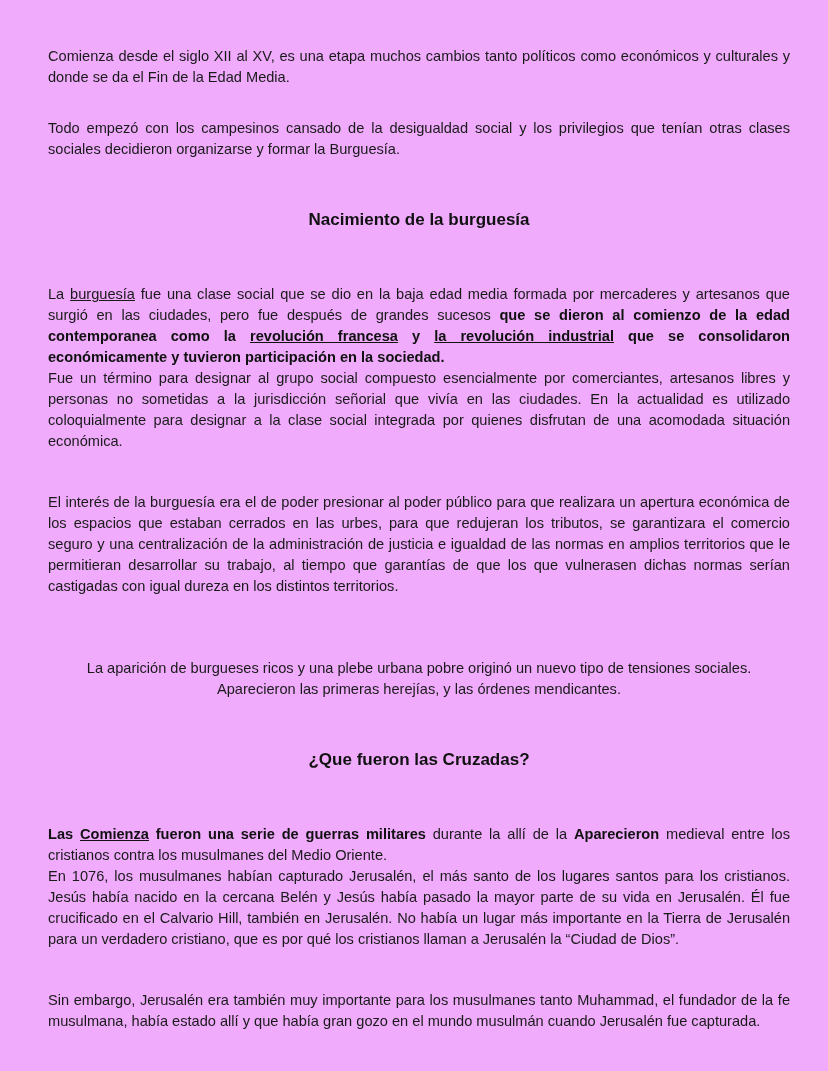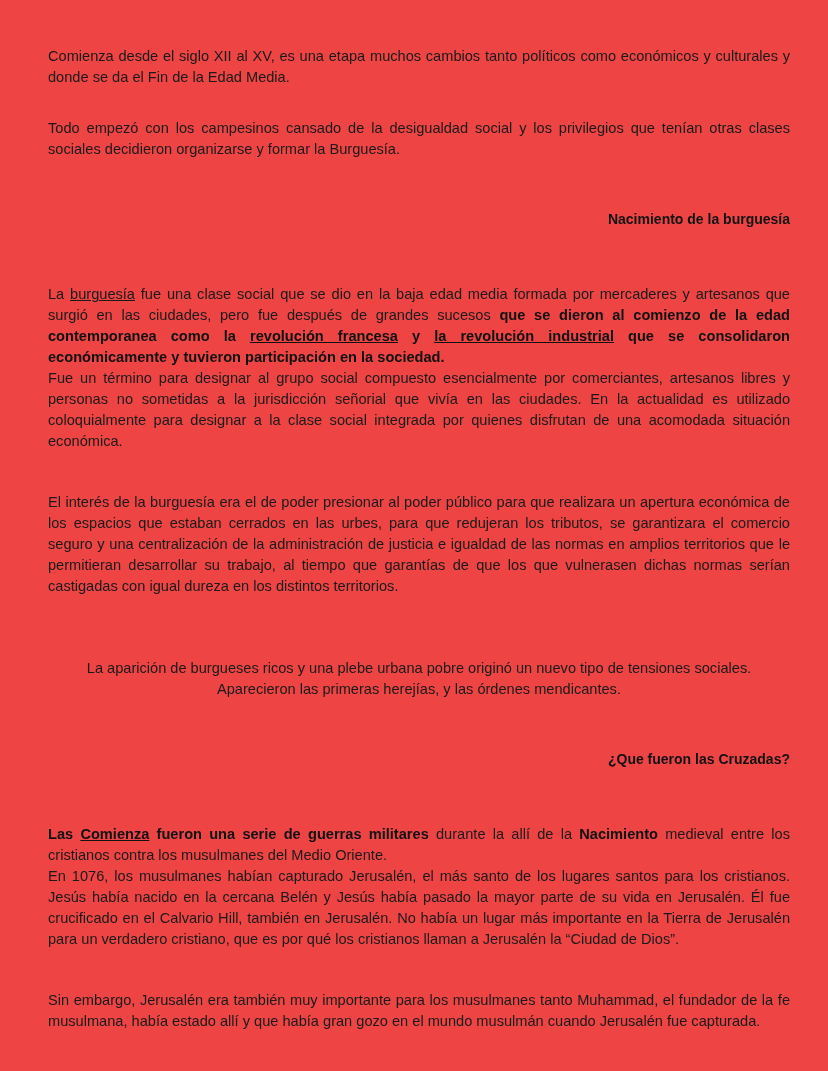--- a/index.html
+++ b/index.html
@@ -12,21 +12,21 @@
     width: 828px;
     height: 1071px;
     font-family: "Liberation Sans", sans-serif;
     color: #1a1a1a;
     -webkit-font-smoothing: antialiased;
   }
   .page {
     position: relative;
     width: 828px;
     height: 1071px;
-    background: #ef4444;
+    background: #f0abfc;
     box-sizing: border-box;
     padding: 46px 38px 0 48px;
   }
   .doc-body {
     width: 742px;
   }
   p.para {
     margin: 0 0 19px 0;
     font-size: 14.6px;
     line-height: 21px;
@@ -37,25 +37,25 @@
   }
   p.para.tight {
     margin-bottom: 0;
     margin-top: 24px;
   }
   p.para.nojust {
     text-align: center;
   }
   h2.heading {
     margin: 0 0 19px 0;
-    font-size: 14px;
+    font-size: 17px;
     line-height: 21px;
     font-weight: bold;
     color: #111111;
-    text-align: right;
+    text-align: center;
   }
   .spacer-lg { height: 30px; }
   .spacer-md { height: 21px; }
   .spacer-sm { height: 11px; }
   b, strong { font-weight: bold; color: #111111; }
   u { text-decoration: underline; text-underline-offset: 1px; }
   .bu { font-weight: bold; text-decoration: underline; color: #111111; text-underline-offset: 1px; }
 </style>
 </head>
 <body>
@@ -92,21 +92,21 @@
 
     <p class="para nojust">La aparición de burgueses ricos y una plebe urbana pobre originó un nuevo tipo de tensiones sociales. Aparecieron las primeras herejías, y las órdenes mendicantes.</p>
 
     <div class="spacer-lg"></div>
 
     <h2 class="heading">¿Que fueron las Cruzadas?</h2>
 
     <div class="spacer-sm"></div>
 
     <p class="para tight">
-      <b>Las </b><span class="bu">Comienza</span><b> fueron una serie de guerras militares</b><span> durante la allí de la </span><b>Nacimiento</b><span> medieval entre los cristianos contra los musulmanes del Medio Oriente.</span>
+      <b>Las </b><span class="bu">Comienza</span><b> fueron una serie de guerras militares</b><span> durante la allí de la </span><b>Aparecieron</b><span> medieval entre los cristianos contra los musulmanes del Medio Oriente.</span>
     </p>
 
     <p class="para">En 1076, los musulmanes habían capturado Jerusalén, el más santo de los lugares santos para los cristianos. Jesús había nacido en la cercana Belén y Jesús había pasado la mayor parte de su vida en Jerusalén. Él fue crucificado en el Calvario Hill, también en Jerusalén. No había un lugar más importante en la Tierra de Jerusalén para un verdadero cristiano, que es por qué los cristianos llaman a Jerusalén la “Ciudad de Dios”.</p>
 
     <div class="spacer-md"></div>
 
     <p class="para">Sin embargo, Jerusalén era también muy importante para los musulmanes tanto Muhammad, el fundador de la fe musulmana, había estado allí y que había gran gozo en el mundo musulmán cuando Jerusalén fue capturada.</p>
 
   </div>
 </div>

